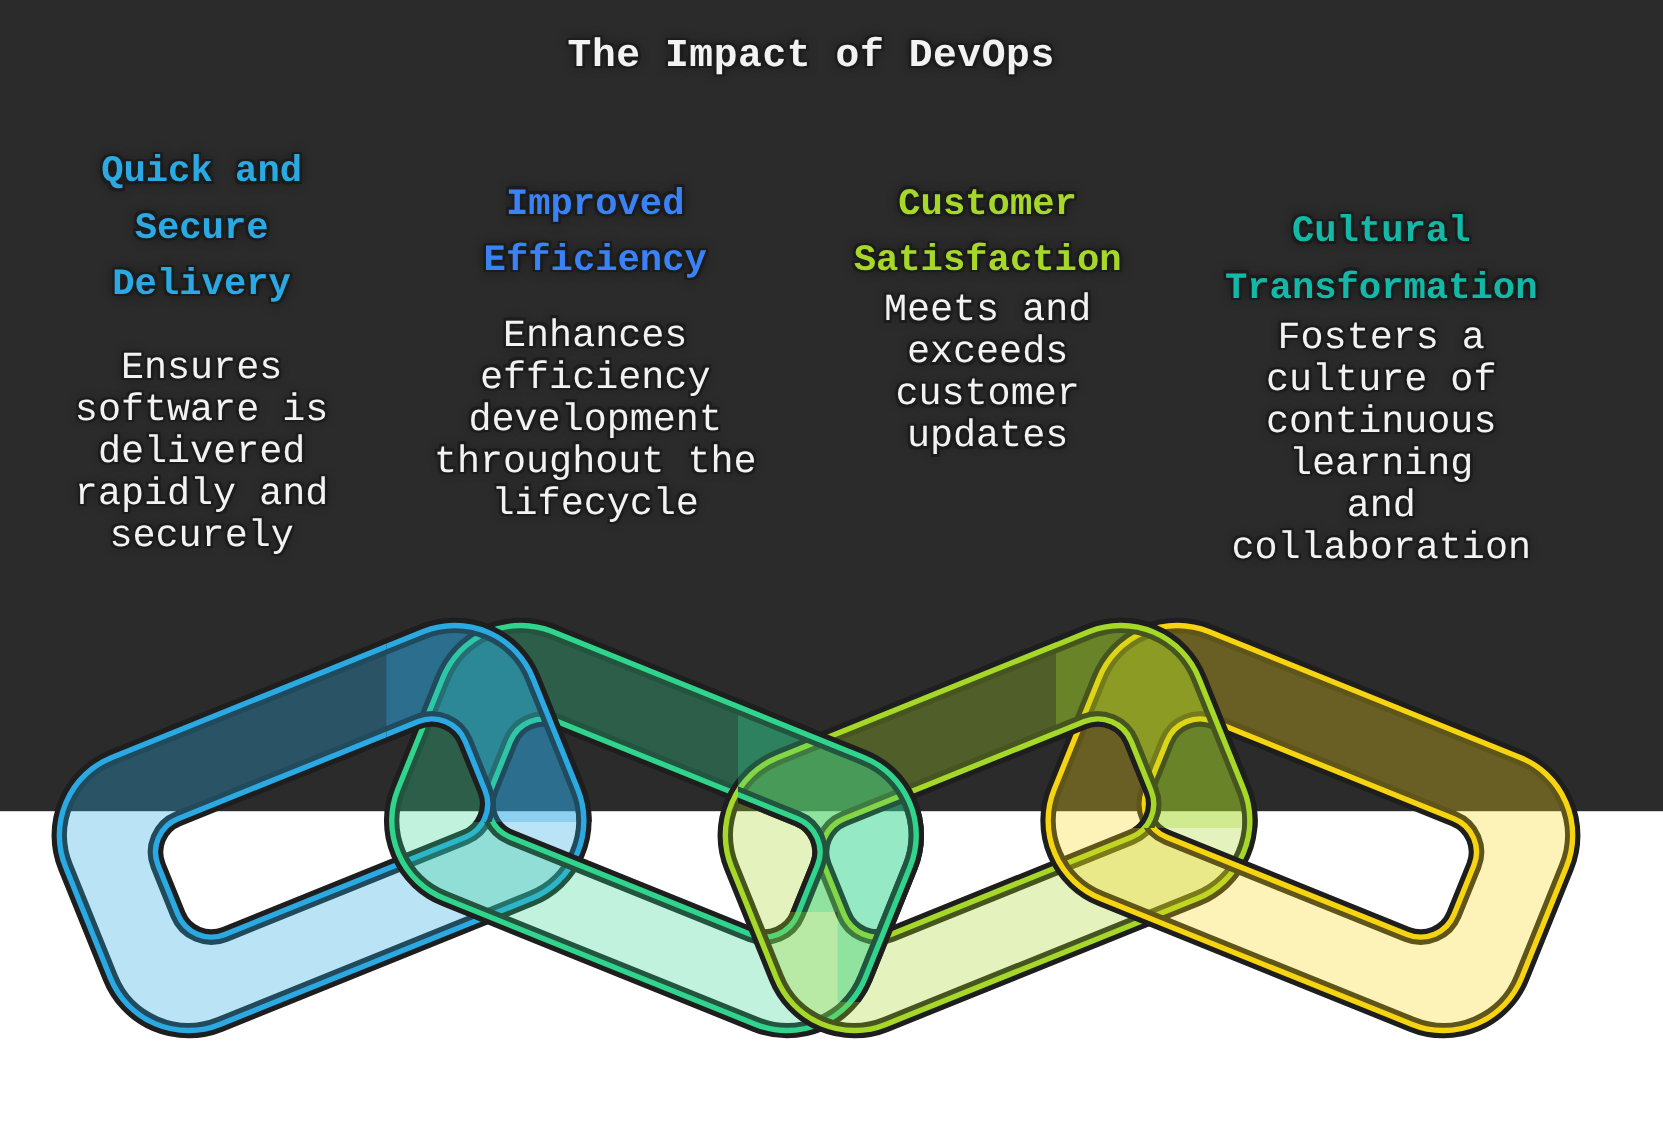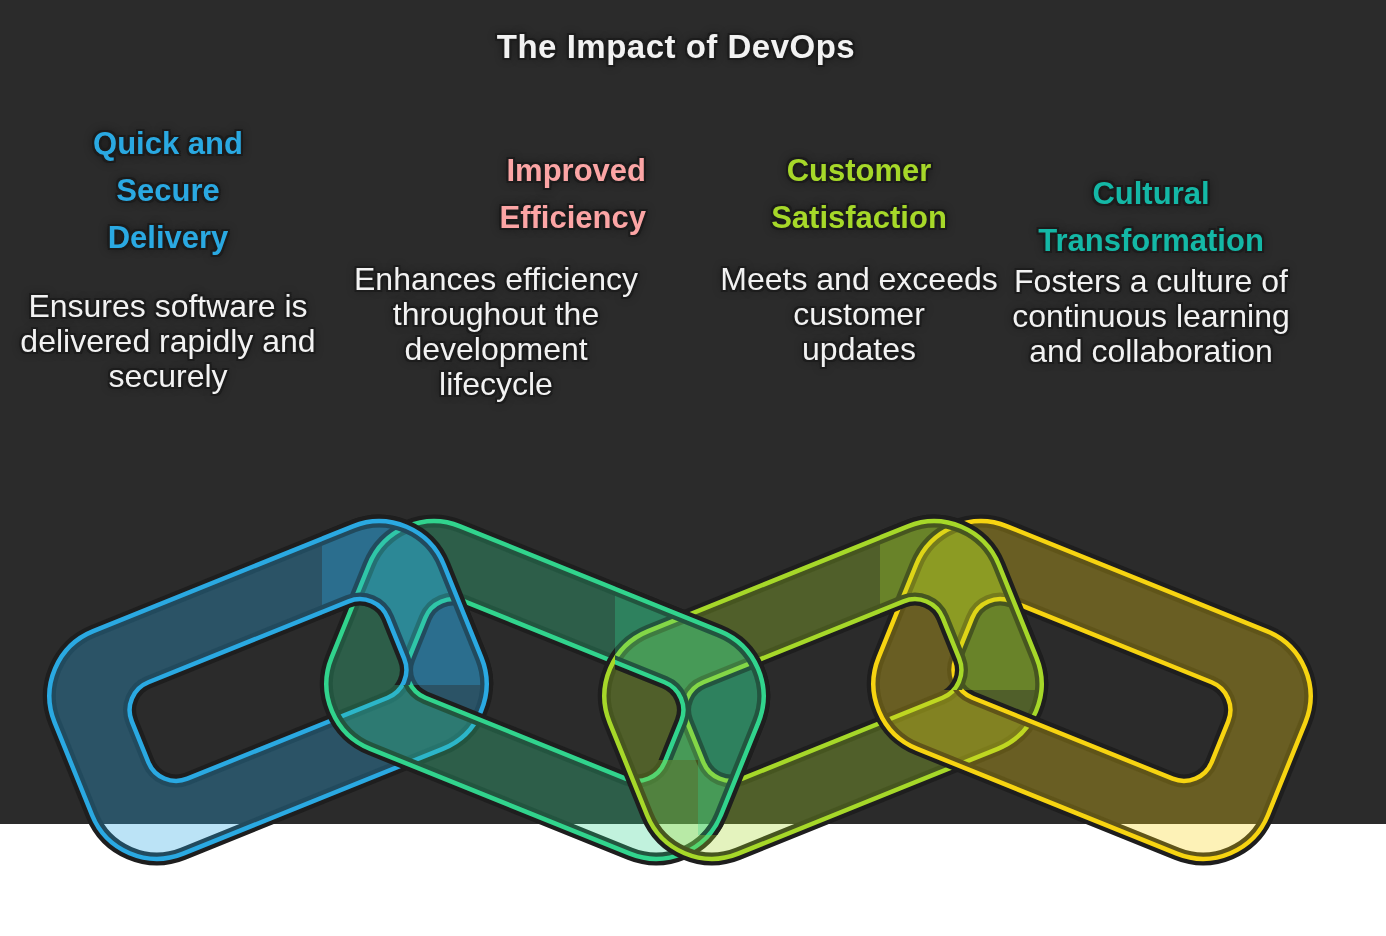--- a/index.html
+++ b/index.html
@@ -1,39 +1,39 @@
 <!DOCTYPE html>
 <html><head>
 <meta charset="utf-8">
 <style>
   html,body{margin:0;padding:0;}
   body{width:1386px;height:936px;overflow:hidden;position:relative;
        font-family:"Liberation Sans", sans-serif;}
-  .stage{position:absolute;inset:0;width:1386px;height:824px;}
+  .stage{position:absolute;inset:0;width:1386px;height:676px;font-family:Liberation Mono, monospace;}
   .title{position:absolute;top:28px;left:0;width:1352px;text-align:center;
          font-size:33px;font-weight:700;letter-spacing:.5px;
          text-shadow:-2px -2px 0 #1d1d1d,2px -2px 0 #1d1d1d,-2px 2px 0 #1d1d1d,
                      2px 2px 0 #1d1d1d,0 -2px 0 #1d1d1d,0 2px 0 #1d1d1d,
                      -2px 0 0 #1d1d1d,2px 0 0 #1d1d1d,0 0 9px rgba(0,0,0,.65);}
   .col{position:absolute;width:300px;text-align:center;}
   .col-1{left:18px;top:120px;}
   .col-2{left:346px;top:147px;}
-  .col-3{left:709px;top:147px;}
+  .col-3{left:673px;top:147px;}
   .col-4{left:1001px;top:170px;}
   .heading{margin:0;font-size:31px;font-weight:700;line-height:47px;
          text-shadow:-2px -2px 0 #1c1c1c,2px -2px 0 #1c1c1c,-2px 2px 0 #1c1c1c,
                      2px 2px 0 #1c1c1c,0 -2px 0 #1c1c1c,0 2px 0 #1c1c1c,
                      -2px 0 0 #1c1c1c,2px 0 0 #1c1c1c,0 0 10px rgba(0,0,0,.7);}
   .desc{margin:0;font-size:32px;font-weight:400;line-height:35px;
          text-shadow:-2px -2px 0 #1d1d1d,2px -2px 0 #1d1d1d,-2px 2px 0 #1d1d1d,
                      2px 2px 0 #1d1d1d,0 -2px 0 #1d1d1d,0 2px 0 #1d1d1d,
                      -2px 0 0 #1d1d1d,2px 0 0 #1d1d1d,0 0 8px rgba(0,0,0,.6);}
   .col-1 .desc{margin-top:28px;}
   .col-2 .desc{margin-top:21px;}
-  .col-3 .desc{margin-top:21px;}
+  .col-3 .desc{}
   .col-4 .desc{}
   .ln{display:block;}
   .chain{position:absolute;left:0;top:0;}
 </style>
 </head>
 <body>
 
 <div class="stage" style="background: rgb(43, 43, 43); color: rgb(242, 242, 242);">
 
   <div class="title" style="color: rgb(242, 242, 242);">The Impact of DevOps</div>
@@ -45,28 +45,28 @@
       <span class="ln">Delivery</span>
     </h2>
     <p class="desc">
       <span class="ln">Ensures software is</span>
       <span class="ln">delivered rapidly and</span>
       <span class="ln">securely</span>
     </p>
   </div>
 
   <div class="col col-2">
-    <h2 class="heading" style="color: #fca5a5; text-align: right;">
+    <h2 class="heading" style="color: #3b82f6;">
       <span class="ln">Improved</span>
       <span class="ln">Efficiency</span>
     </h2>
     <p class="desc">
       <span class="ln">Enhances efficiency</span>
+      <span class="ln">development</span>
       <span class="ln">throughout the</span>
-      <span class="ln">development</span>
       <span class="ln">lifecycle</span>
     </p>
   </div>
 
   <div class="col col-3">
     <h2 class="heading" style="color: rgb(166, 216, 41);">
       <span class="ln">Customer</span>
       <span class="ln">Satisfaction</span>
     </h2>
     <p class="desc">

